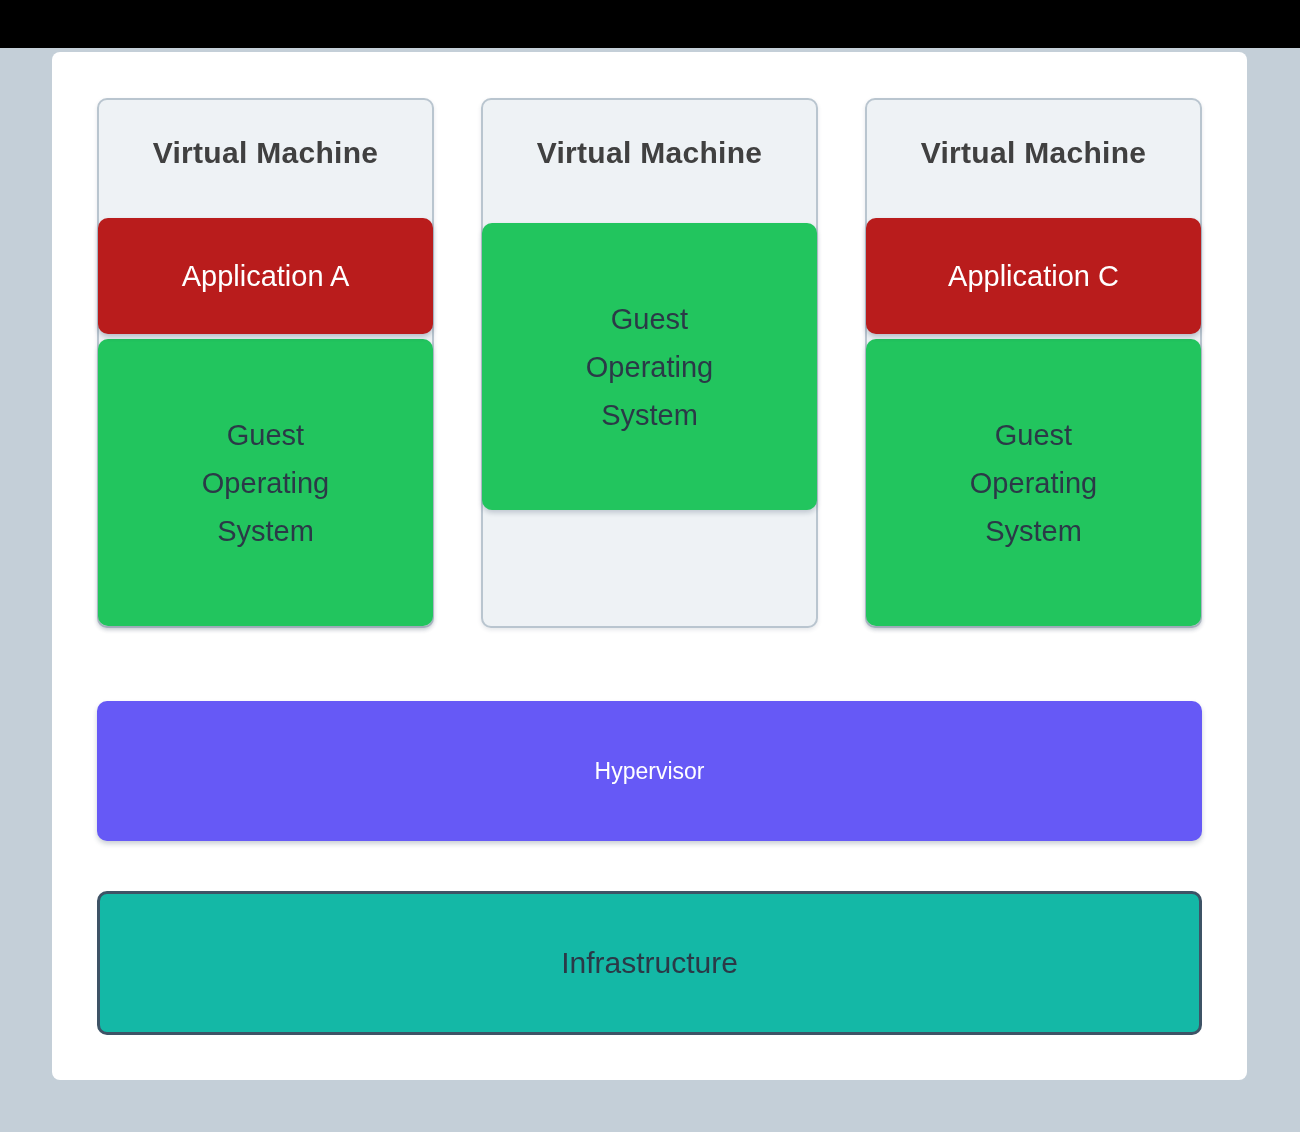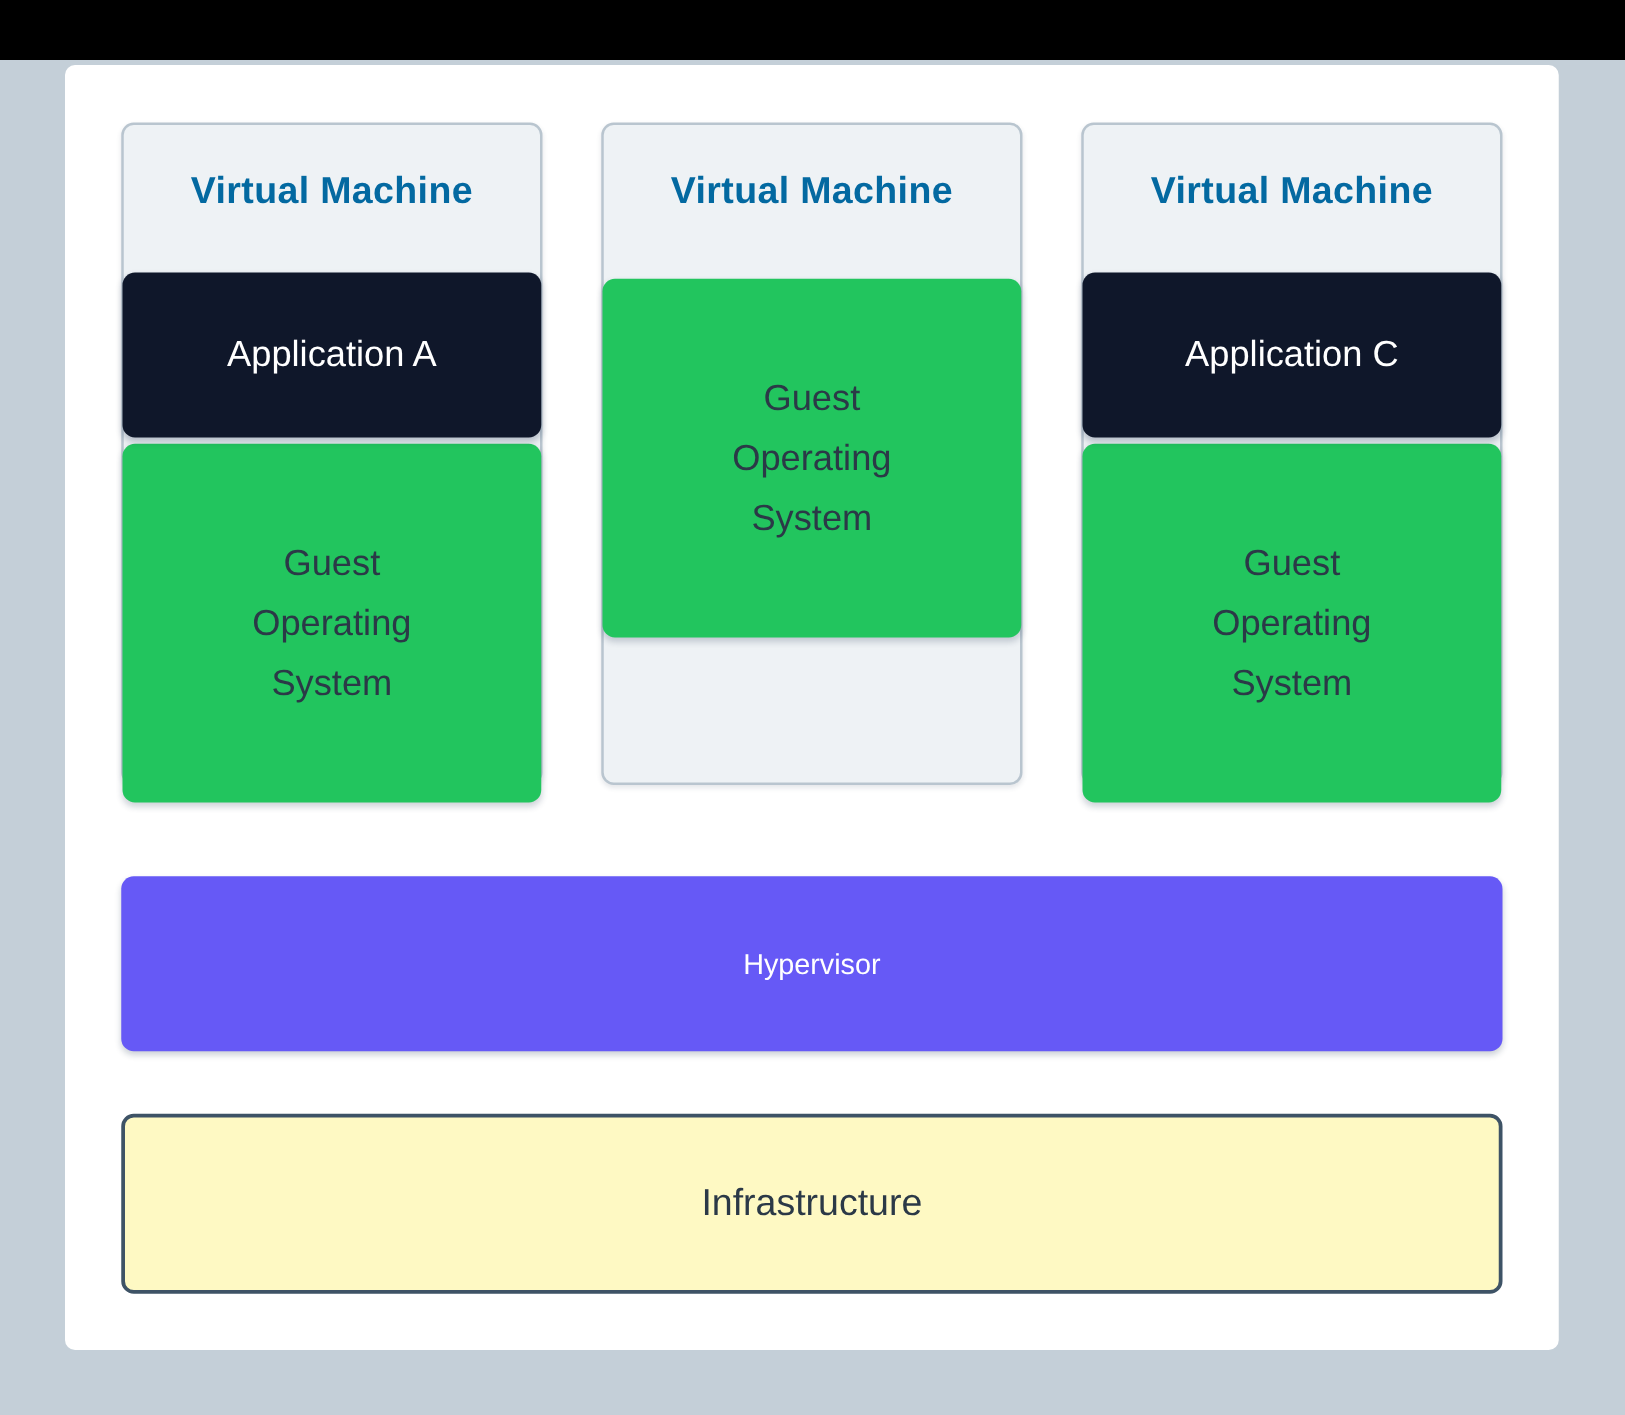--- a/index.html
+++ b/index.html
@@ -46,28 +46,28 @@
     border-radius: 10px;
     box-shadow: 0 2px 4px rgba(40,60,80,0.12);
   }
   .vm-header {
     height: 118px;
     box-sizing: border-box;
     padding-top: 36px;
     text-align: center;
     font-size: 30px;
     font-weight: 700;
-    color: #0369a1;
+    color: #404040;
     letter-spacing: 0.3px;
   }
   .vm-app {
-    height: 132px;
+    height: 116px;
     margin: 0 -1px;
     border-radius: 10px;
-    background: #0f172a;
+    background: #b91c1c;
     color: #ffffff;
     font-size: 29px;
     display: flex;
     align-items: center;
     justify-content: center;
     box-shadow: 0 3px 5px rgba(20,40,70,0.25);
     position: relative;
     z-index: 2;
   }
   .vm-guest {
@@ -97,21 +97,21 @@
     display: flex;
     align-items: center;
     justify-content: center;
     box-shadow: 0 3px 5px rgba(20,40,70,0.22);
   }
   .infrastructure {
     margin-top: 50px;
     height: 144px;
     box-sizing: border-box;
     border-radius: 10px;
-    background: #fef9c3;
+    background: #14b8a6;
     border: 3px solid #3e5366;
     color: #2b3947;
     font-size: 30px;
     display: flex;
     align-items: center;
     justify-content: center;
   }
 </style>
 </head>
 <body>

